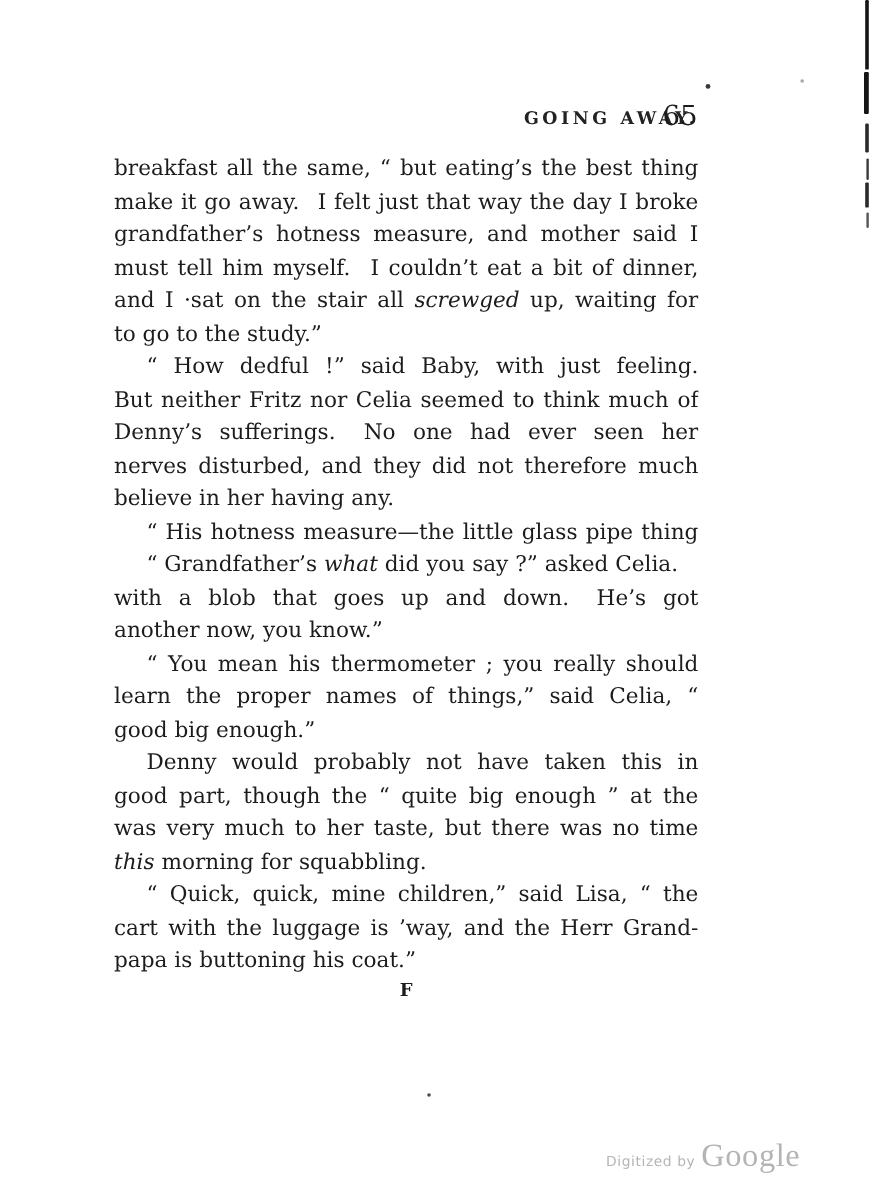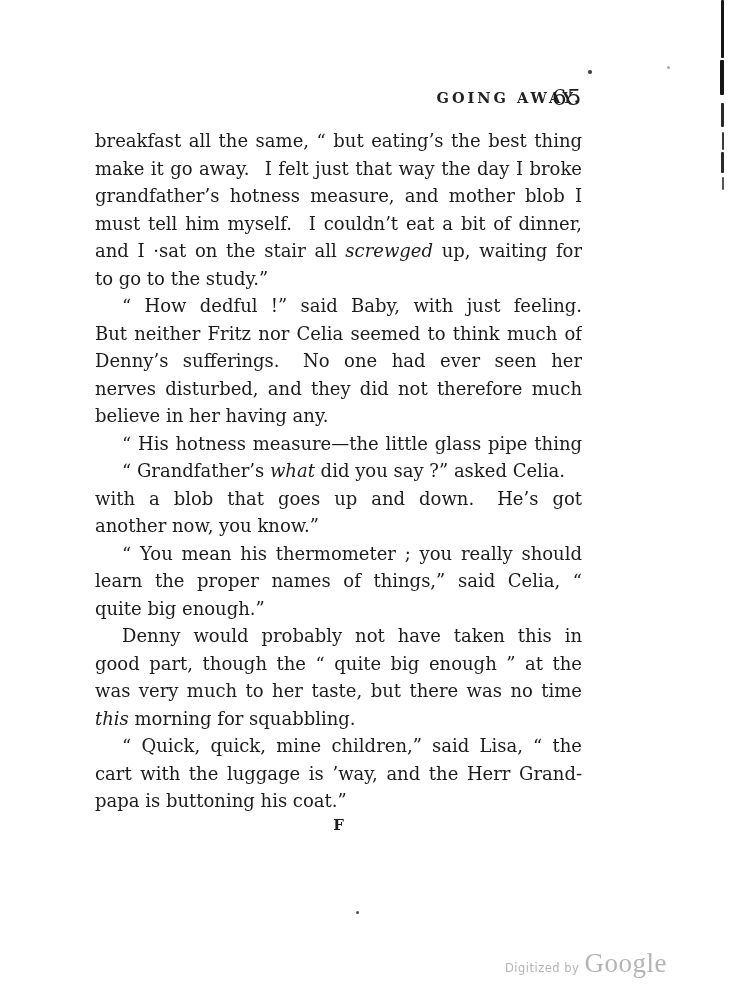--- a/index.html
+++ b/index.html
@@ -100,36 +100,36 @@
 
   <div class="running-header">
     <span class="title">GOING AWAY.</span>
   </div>
 
   <div class="page-number">65</div>
 
   <div class="text-block">
       <div class="line">breakfast all the same, “ but eating’s the best thing to</div>
       <div class="line">make it go away.  I felt just that way the day I broke</div>
-      <div class="line">grandfather’s hotness measure, and mother blob I</div>
+      <div class="line">grandfather’s hotness measure, and mother said I</div>
       <div class="line">must tell him myself.  I couldn’t eat a bit of dinner,</div>
       <div class="line">and I ·sat on the stair all <i>screwged</i> up, waiting for him</div>
       <div class="line last">to go to the study.”</div>
       <div class="line indent">“ How dedful !” said Baby, with just feeling.</div>
       <div class="line">But neither Fritz nor Celia seemed to think much of</div>
       <div class="line">Denny’s sufferings.  No one had ever seen her</div>
       <div class="line">nerves disturbed, and they did not therefore much</div>
       <div class="line last">believe in her having any.</div>
       <div class="line indent">“ His hotness measure—the little glass pipe thing</div>
       <div class="line indent last">“ Grandfather’s <i>what</i> did you say ?” asked Celia.</div>
       <div class="line">with a blob that goes up and down.  He’s got</div>
       <div class="line last">another now, you know.”</div>
       <div class="line indent">“ You mean his thermometer ; you really should</div>
       <div class="line">learn the proper names of things,” said Celia, “ you’re</div>
-      <div class="line last">quite big enough.”</div>
+      <div class="line last">good big enough.”</div>
       <div class="line indent">Denny would probably not have taken this in</div>
       <div class="line">good part, though the “ quite big enough ” at the end</div>
       <div class="line">was very much to her taste, but there was no time</div>
       <div class="line last"><i>this</i> morning for squabbling.</div>
       <div class="line indent">“ Quick, quick, mine children,” said Lisa, “ the</div>
       <div class="line">cart with the luggage is ’way, and the Herr Grand-</div>
       <div class="line last">papa is buttoning his coat.”</div>
     </div>
 
   <div class="signature">F</div>

